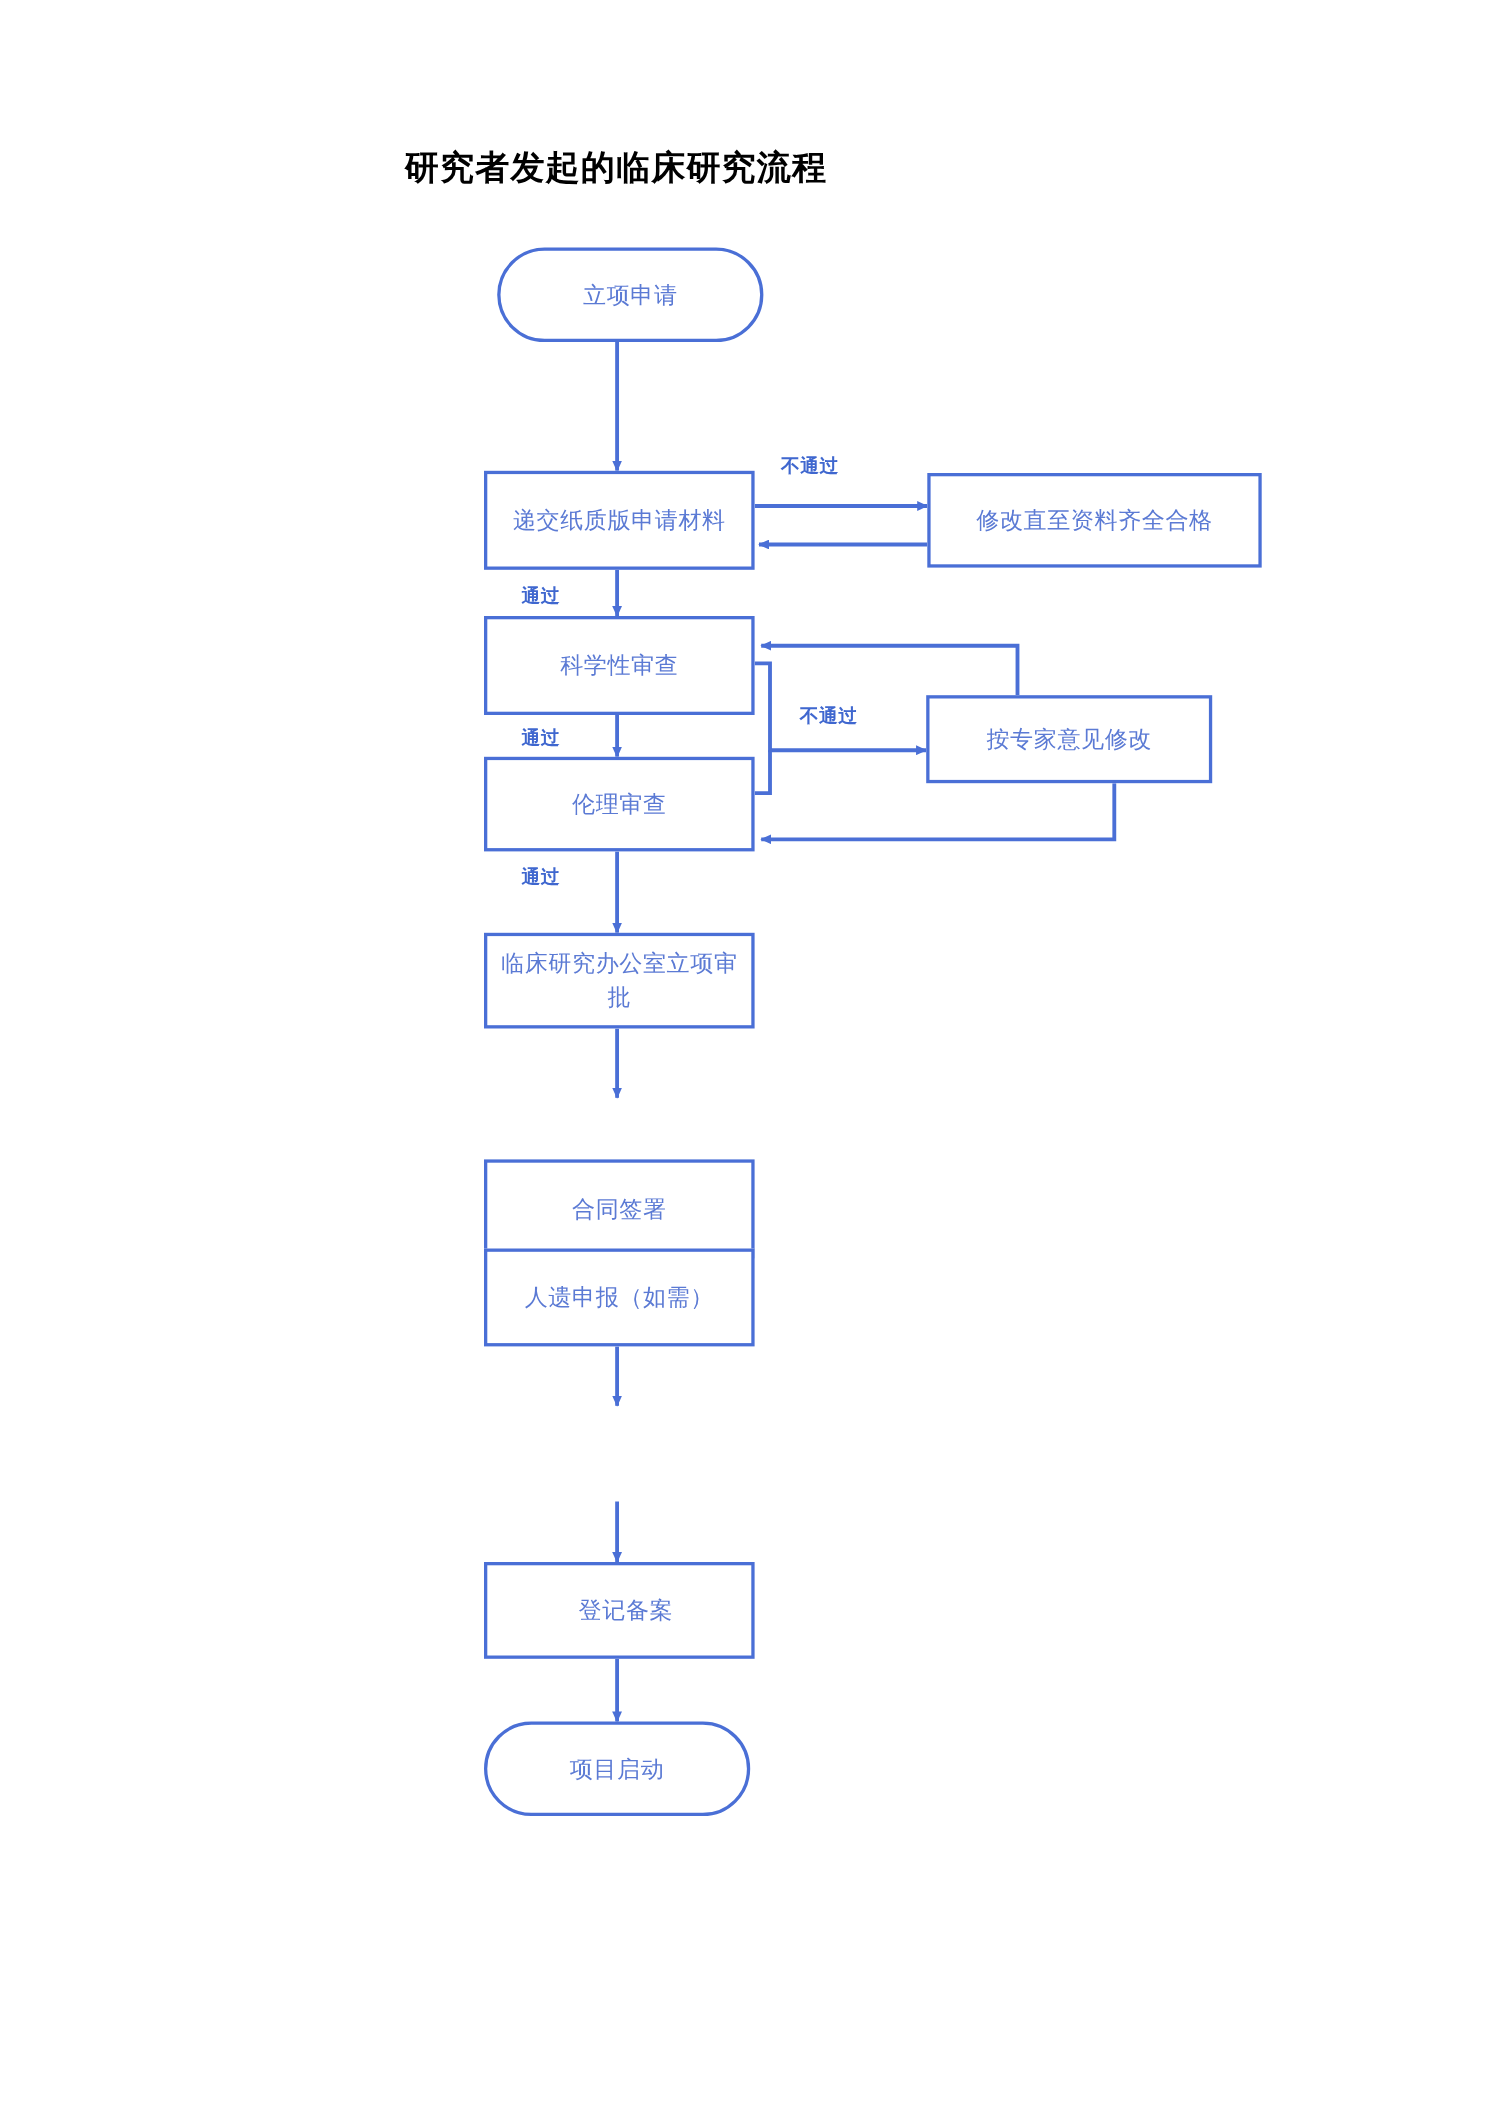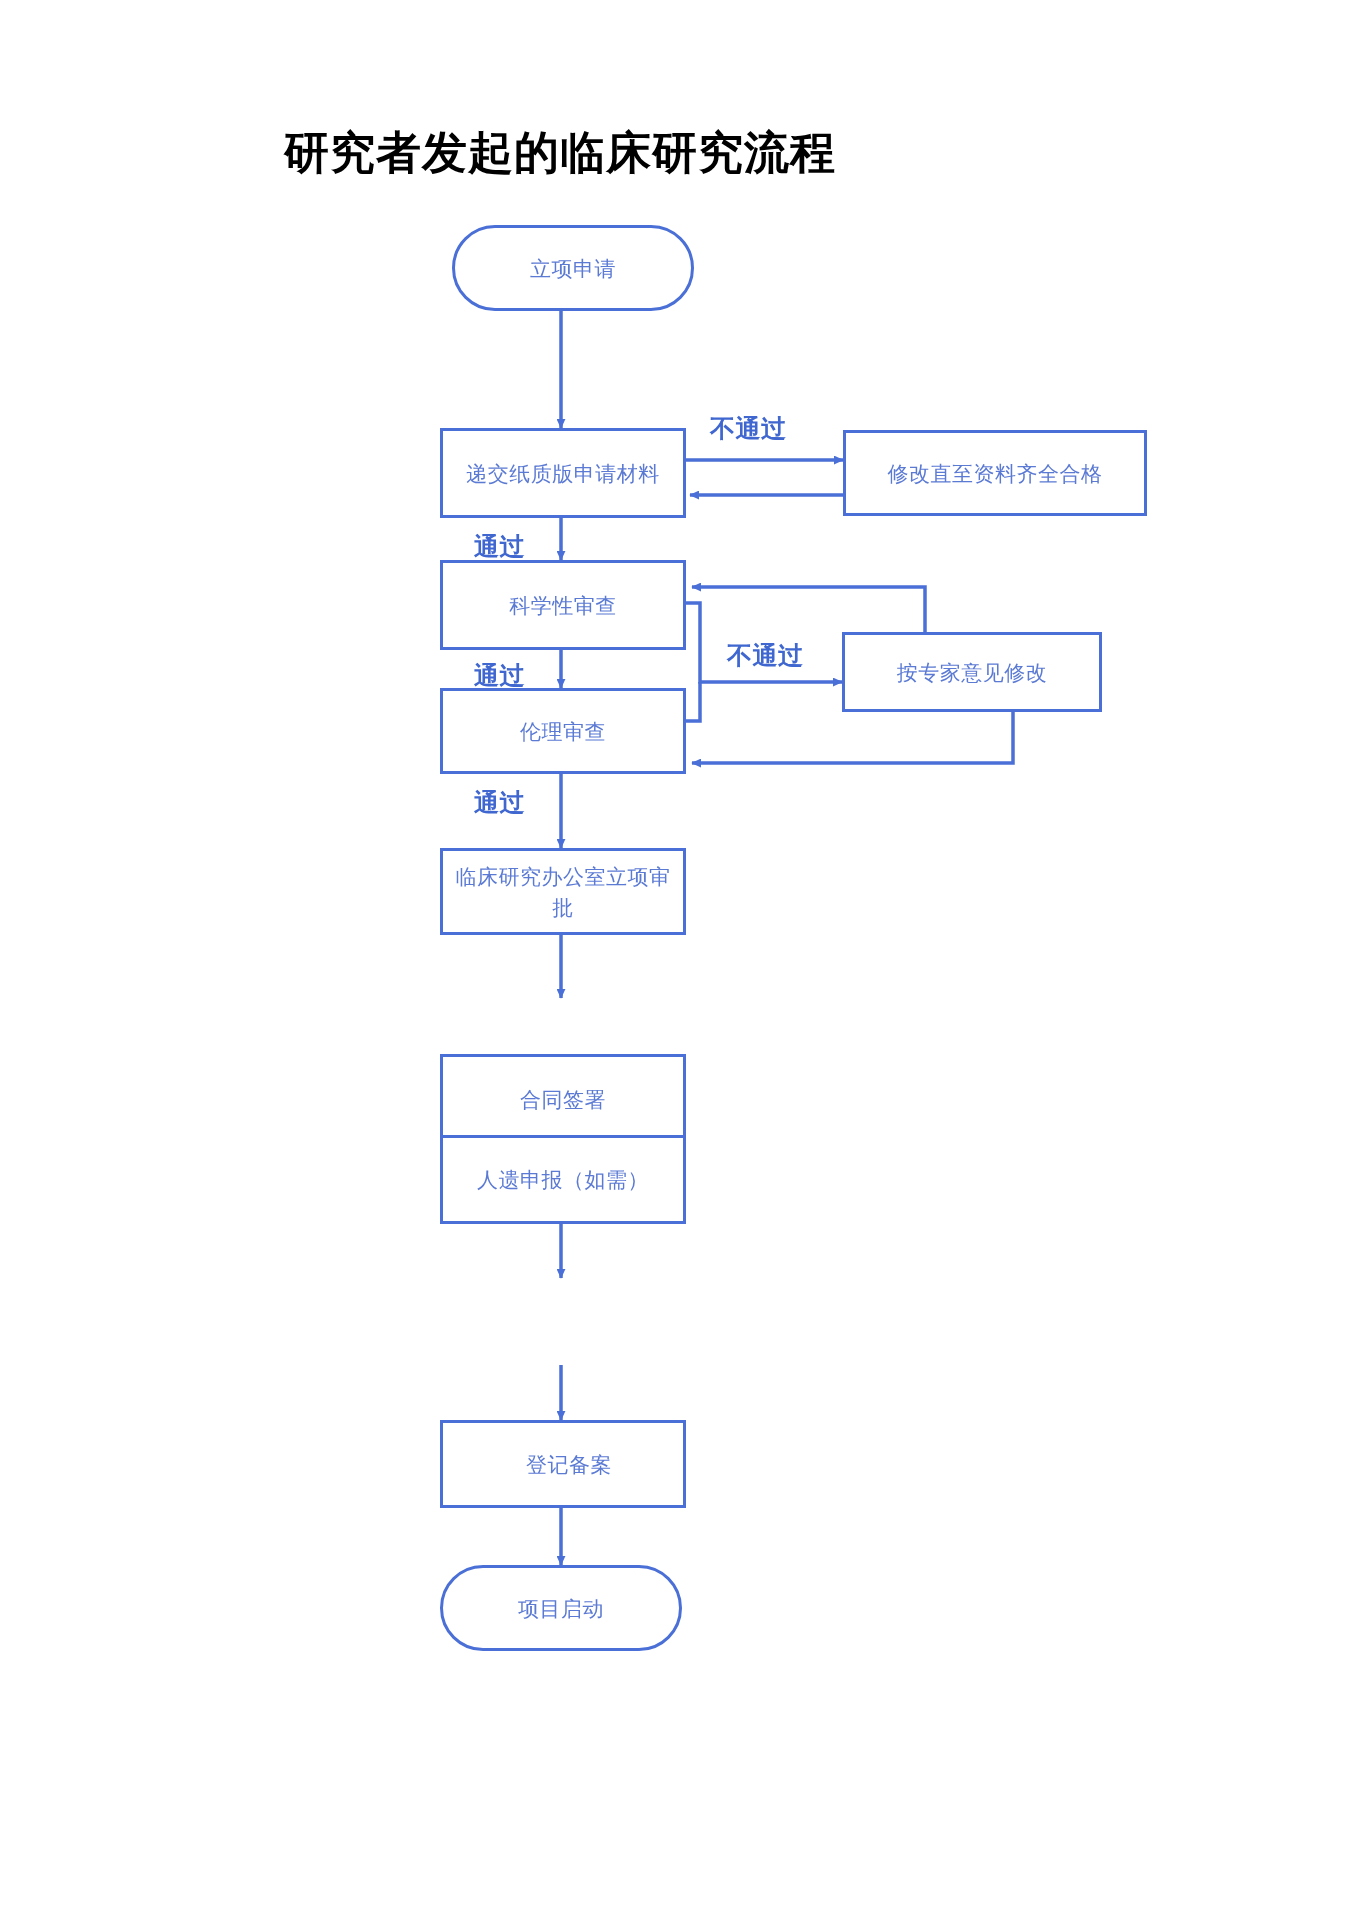--- a/index.html
+++ b/index.html
@@ -20,21 +20,21 @@
     background: #ffffff;
   }
   #chart-title {
     position: absolute;
     left: 0;
     top: 126px;
     width: 1120px;
     text-align: center;
     font-family: "Liberation Serif", "DejaVu Serif", serif;
     font-weight: bold;
-    font-size: 45px;
+    font-size: 31px;
     letter-spacing: 1px;
     color: #000000;
     line-height: 54px;
     white-space: nowrap;
   }
   #flow-svg {
     position: absolute;
     left: 0;
     top: 0;
     width: 1364px;
@@ -60,21 +60,21 @@
     padding: 0 10px;
     white-space: pre-line;
   }
   .node.terminal {
     border-radius: 56px;
   }
   .edge-label {
     position: absolute;
     color: #3f67cf;
     font-weight: bold;
-    font-size: 25px;
+    font-size: 17px;
     letter-spacing: 0.5px;
     white-space: nowrap;
     font-family: "Liberation Sans", "DejaVu Sans", sans-serif;
   }
 </style>
 </head>
 <body>
 
 <div id="page">
 

